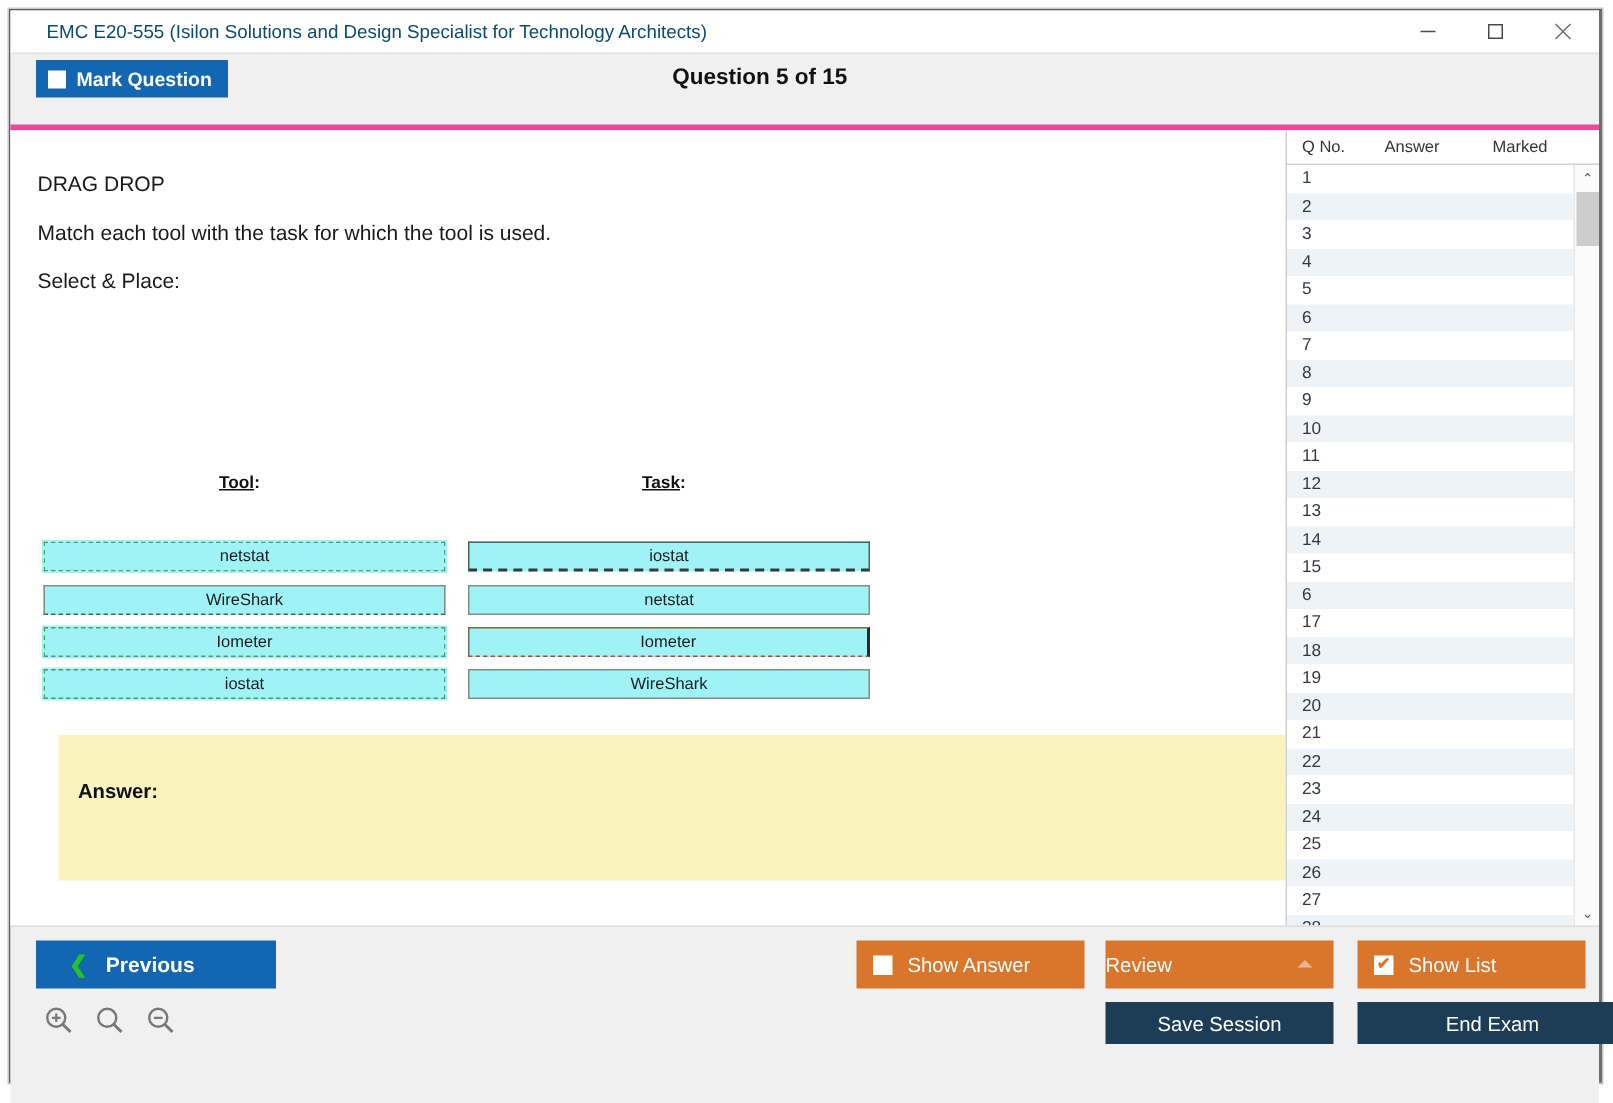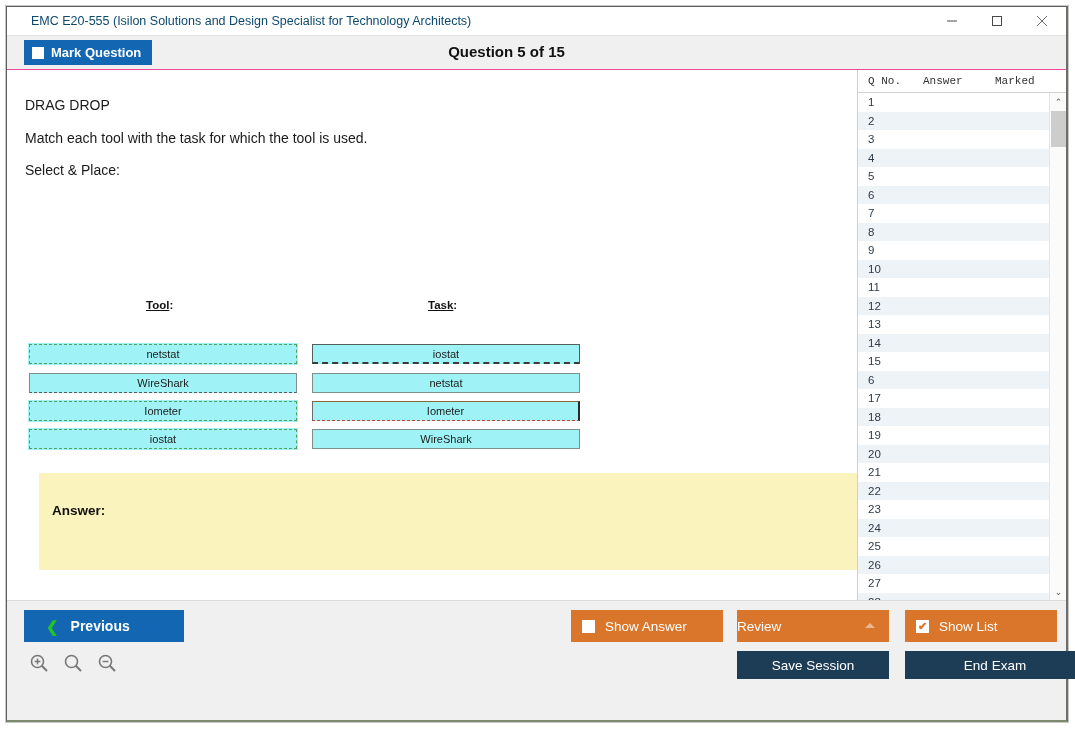--- a/index.html
+++ b/index.html
@@ -49,23 +49,23 @@
     user-select: none;
   }
   #btn-min  { right: 92px; }
   #btn-max  { right: 47px; }
   #btn-close{ right: 2px; }
   .win-btn svg { display: block; }
 
   
   #headerbar {
     position: relative;
-    height: 34px;
+    height: 51px;
     background: #f0f0f0;
-    border-bottom: 1px solid #ec4899;
+    border-bottom: 4px solid #ec4899;
   }
   #mark-question-btn {
     position: absolute;
     left: 17px; top: 4px;
     height: 25px;
     padding: 0 11px 0 8px;
     background: #1266b2;
     border: none;
     display: flex; align-items: center; gap: 7px;
     cursor: pointer;
@@ -193,21 +193,20 @@
     right: 0; top: 0;
     width: 209px; height: 530px;
     background: #ffffff;
     border-left: 1px solid #cfcfcf;
   }
   #list-header {
     position: relative;
     height: 23px;
     border-bottom: 1px solid #d2d2d2;
     background: #ffffff;
-    font-family: Liberation Mono, monospace;
   }
   #list-header span {
     position: absolute;
     top: 5px;
     font-size: 11px;
     color: #333333;
   }
   #lh-qno    { left: 10px; }
   #lh-answer { left: 65px; }
   #lh-marked { left: 137px; }

